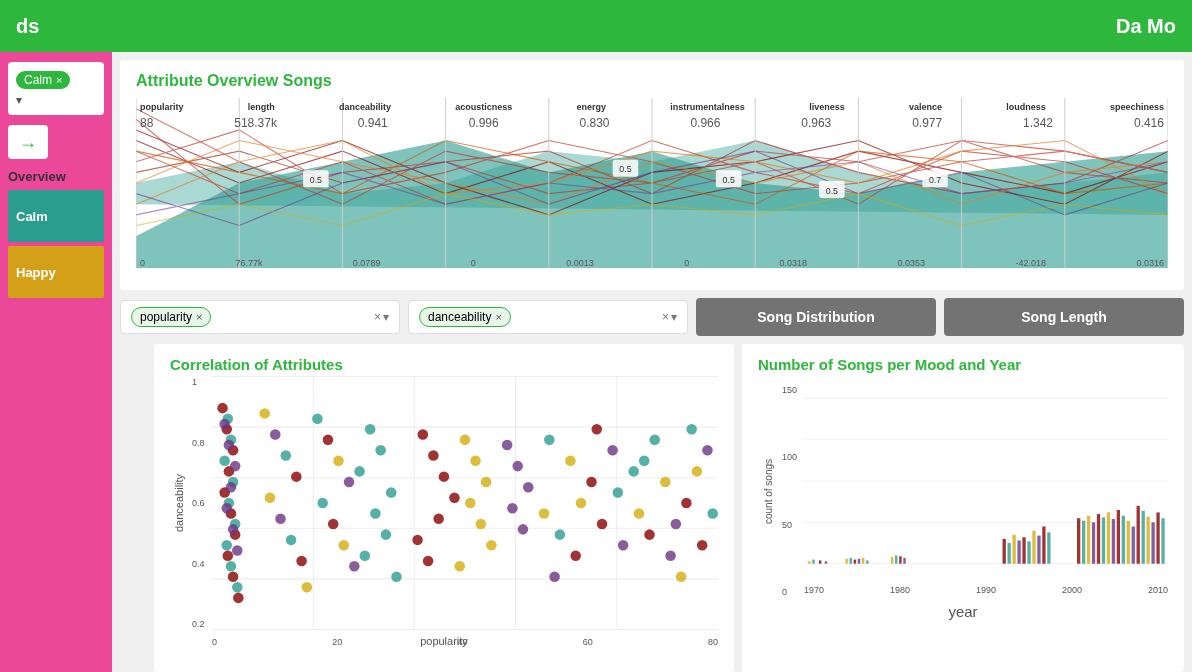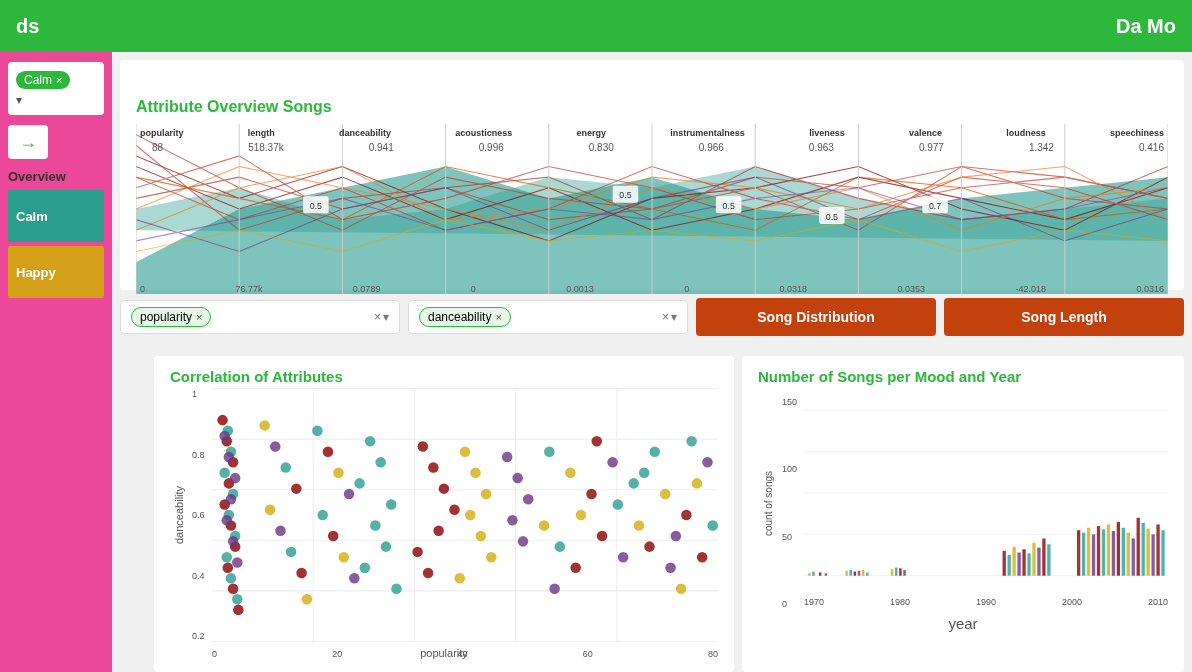--- a/index.html
+++ b/index.html
@@ -104,21 +104,20 @@
       padding: 12px 16px;
       height: 230px;
       position: relative;
     }
 
     .section-title {
       color: #2db83d;
       font-size: 16px;
       font-weight: bold;
       margin-bottom: 8px;
-      margin-top: 26px;
     }
 
     .parallel-chart {
       width: 100%;
       height: 170px;
       position: relative;
     }
 
     
     #controls-row {
@@ -149,34 +148,34 @@
       display: flex;
       align-items: center;
       gap: 4px;
     }
     .dropdown-control .close { color: #555; font-size: 11px; cursor: pointer; }
     .dropdown-arrows { display: flex; align-items: center; gap: 2px; color: #777; font-size: 12px; }
 
     .tab-btn {
       flex: 1;
       height: 38px;
-      background: #c2410c;
+      background: #737373;
       color: white;
       border: none;
       border-radius: 4px;
       font-size: 14px;
       font-weight: bold;
       cursor: pointer;
     }
 
     
     #bottom-panels {
       display: flex;
       gap: 8px;
-      margin: 20px 8px 0 8px;
+      margin: 8px 8px 0 8px;
       flex: 1;
       padding-left: 34px;
     }
 
     #scatter-panel {
       background: white;
       border-radius: 4px;
       padding: 12px 16px;
       width: 580px;
       flex-shrink: 0;
@@ -294,21 +293,21 @@
           <text x="498" y="70" font-size="9" text-anchor="middle" fill="#333">0.5</text>
           <rect x="590" y="68" width="26" height="16" fill="white" opacity="0.85" rx="2"></rect>
           <text x="603" y="80" font-size="9" text-anchor="middle" fill="#333">0.5</text>
           <rect x="695" y="78" width="26" height="16" fill="white" opacity="0.85" rx="2"></rect>
           <text x="708" y="90" font-size="9" text-anchor="middle" fill="#333">0.5</text>
           <rect x="800" y="68" width="26" height="16" fill="white" opacity="0.85" rx="2"></rect>
           <text x="813" y="80" font-size="9" text-anchor="middle" fill="#333">0.7</text>
         </svg>
 
         
-        <div style="position:absolute; top:18px; left:12px; right:0; display:flex; justify-content:space-between; padding:0 4px; font-size:10px; color:#555; pointer-events:none;">
+        <div style="position:absolute; top:18px; left:0; right:0; display:flex; justify-content:space-between; padding:0 4px; font-size:12px; color:#555; pointer-events:none;">
           <span>88</span>
           <span>518.37k</span>
           <span>0.941</span>
           <span>0.996</span>
           <span>0.830</span>
           <span>0.966</span>
           <span>0.963</span>
           <span>0.977</span>
           <span>1.342</span>
           <span>0.416</span>

